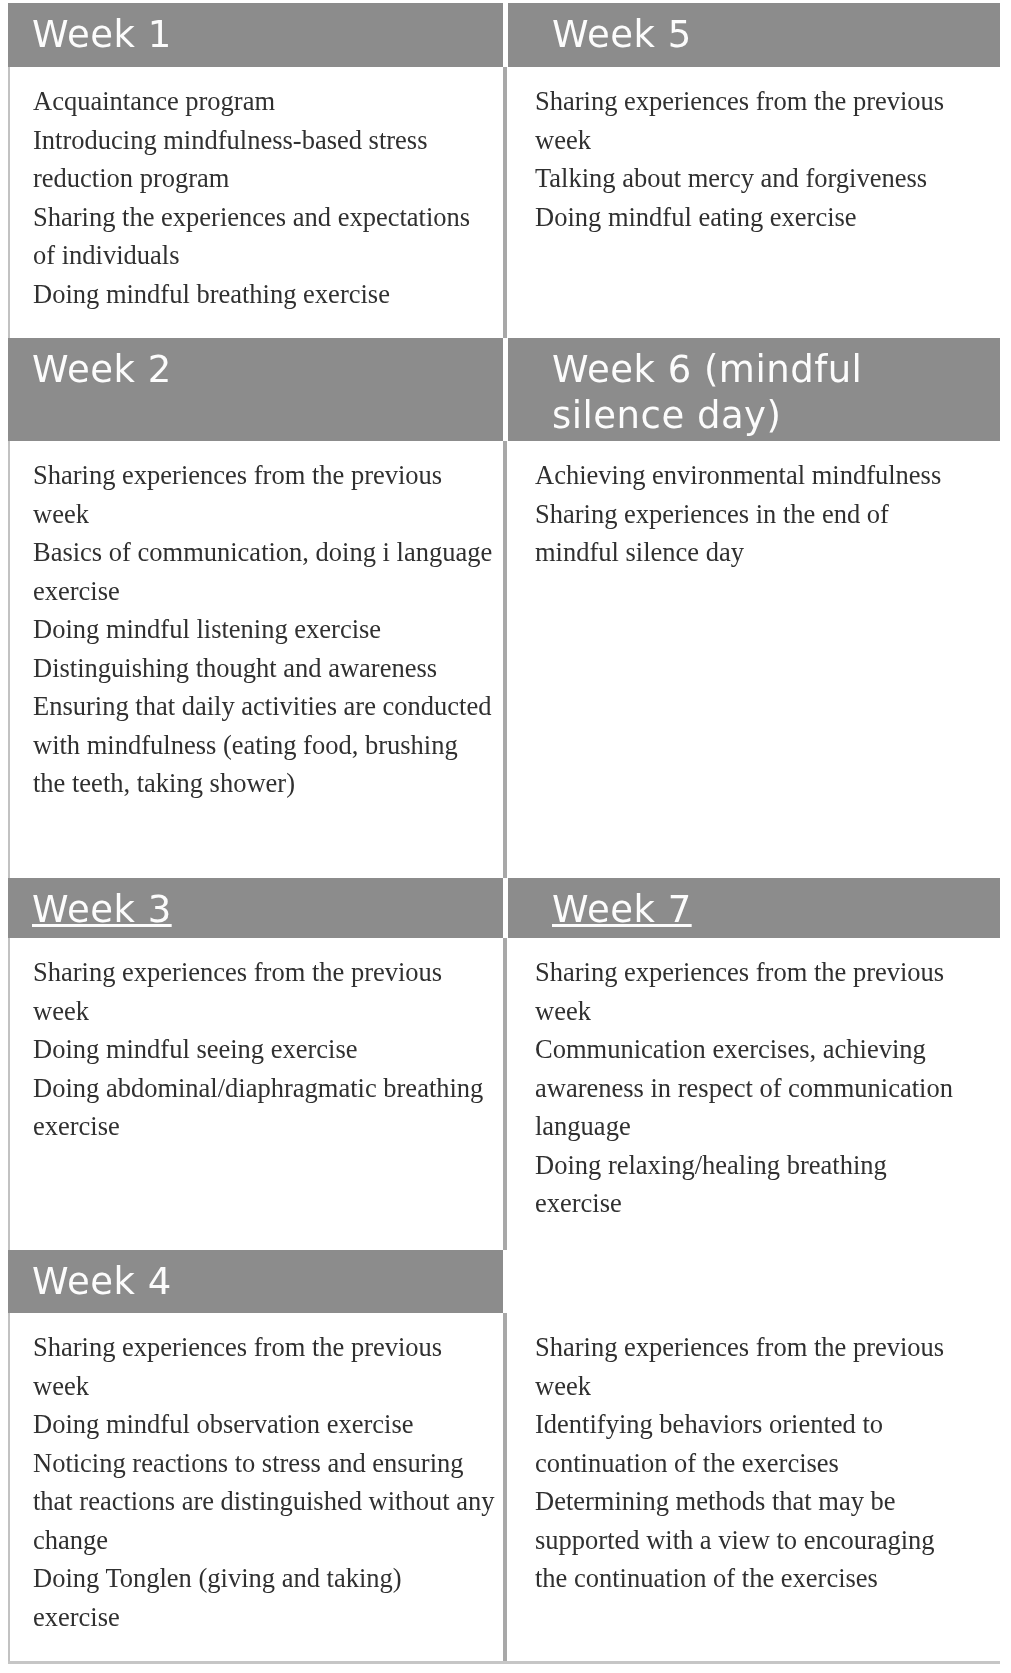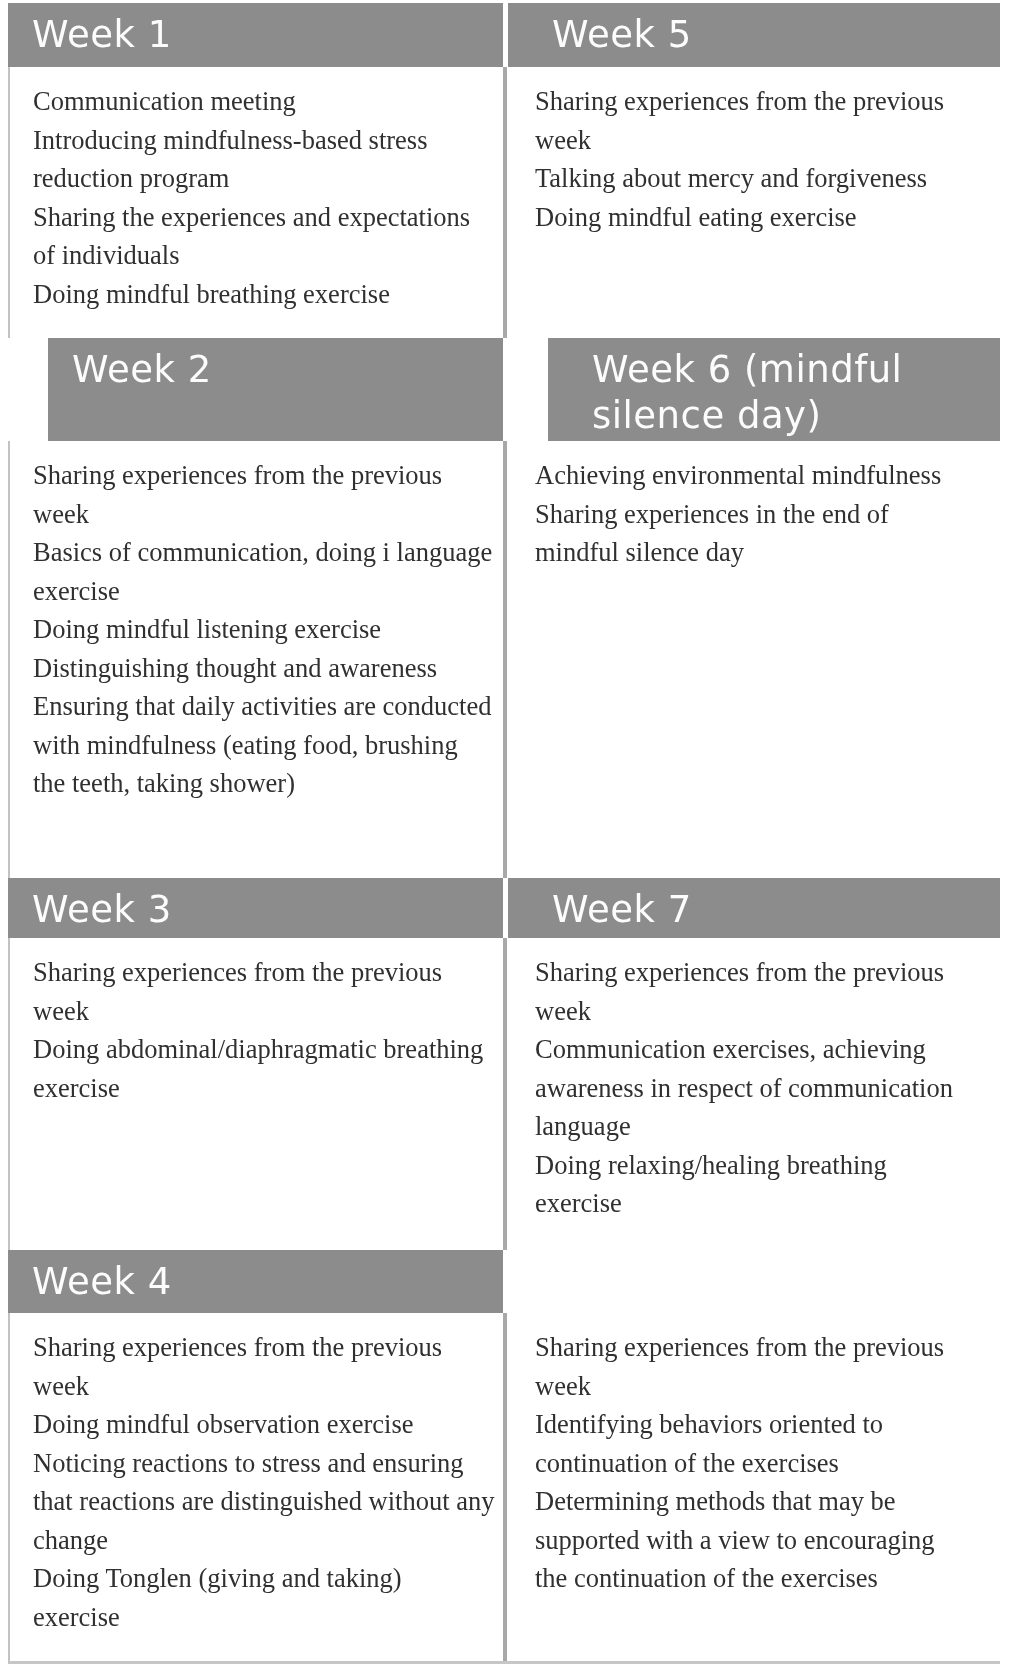--- a/index.html
+++ b/index.html
@@ -17,22 +17,22 @@
     top: 3px;
     width: 993px;
     display: grid;
     grid-template-columns: 495px 5px 493px;
     grid-template-rows: 64px 271px 103px 437px 60px 312px 63px 348px;
     border-bottom: 3px solid #c6c6c6;
   }
   .c1 { grid-column: 1; }
   .cg { grid-column: 2; }
   .c3 { grid-column: 3; }
-  .r1 { grid-row: 1; } .r2 { grid-row: 2; } .r3 { grid-row: 3; margin-left: 40px; } .r4 { grid-row: 4; }
-  .r5 { grid-row: 5; } .r6 { grid-row: 6; } .r7 { grid-row: 7; } .r8 { grid-row: 8; }
+  .r1 { grid-row: 1; } .r2 { grid-row: 2; } .r3 { grid-row: 3; } .r4 { grid-row: 4; }
+  .r5 { grid-row: 5; text-decoration: underline; } .r6 { grid-row: 6; } .r7 { grid-row: 7; } .r8 { grid-row: 8; }
   .hdr {
     background: #8c8c8c;
     color: #fcfcfc;
     font-family: "DejaVu Sans", sans-serif;
     font-size: 37px;
     line-height: 46px;
     font-weight: 400;
     box-sizing: border-box;
     padding: 9px 10px 0 24px;
     letter-spacing: 0.5px;
@@ -63,21 +63,21 @@
 </style>
 </head>
 <body>
 
 <div class="page">
   <div class="grid">
 
     <div class="hdr c1 r1">Week 1</div>
     <div class="hdr c3 r1">Week 5</div>
     <div class="cell c1 r2">
-        <div class="activity">Communication meeting</div>
+        <div class="activity">Acquaintance program</div>
         <div class="activity">Introducing mindfulness-based stress reduction program</div>
         <div class="activity">Sharing the experiences and expectations of individuals</div>
         <div class="activity">Doing mindful breathing exercise</div>
       </div>
     <div class="divider-seg cg r2"></div>
     <div class="cell c3 r2">
         <div class="activity">Sharing experiences from the previous week</div>
         <div class="activity">Talking about mercy and forgiveness</div>
         <div class="activity">Doing mindful eating exercise</div>
       </div>
@@ -94,20 +94,21 @@
     <div class="divider-seg cg r4"></div>
     <div class="cell c3 r4">
         <div class="activity">Achieving environmental mindfulness</div>
         <div class="activity">Sharing experiences in the end of mindful silence day</div>
       </div>
 
     <div class="hdr c1 r5">Week 3</div>
     <div class="hdr c3 r5">Week 7</div>
     <div class="cell c1 r6">
         <div class="activity">Sharing experiences from the previous week</div>
+        <div class="activity">Doing mindful seeing exercise</div>
         <div class="activity">Doing abdominal/diaphragmatic breathing exercise</div>
       </div>
     <div class="divider-seg cg r6"></div>
     <div class="cell c3 r6">
         <div class="activity">Sharing experiences from the previous week</div>
         <div class="activity">Communication exercises, achieving awareness in respect of communication language</div>
         <div class="activity">Doing relaxing/healing breathing exercise</div>
       </div>
 
     <div class="hdr c1 r7">Week 4</div>

